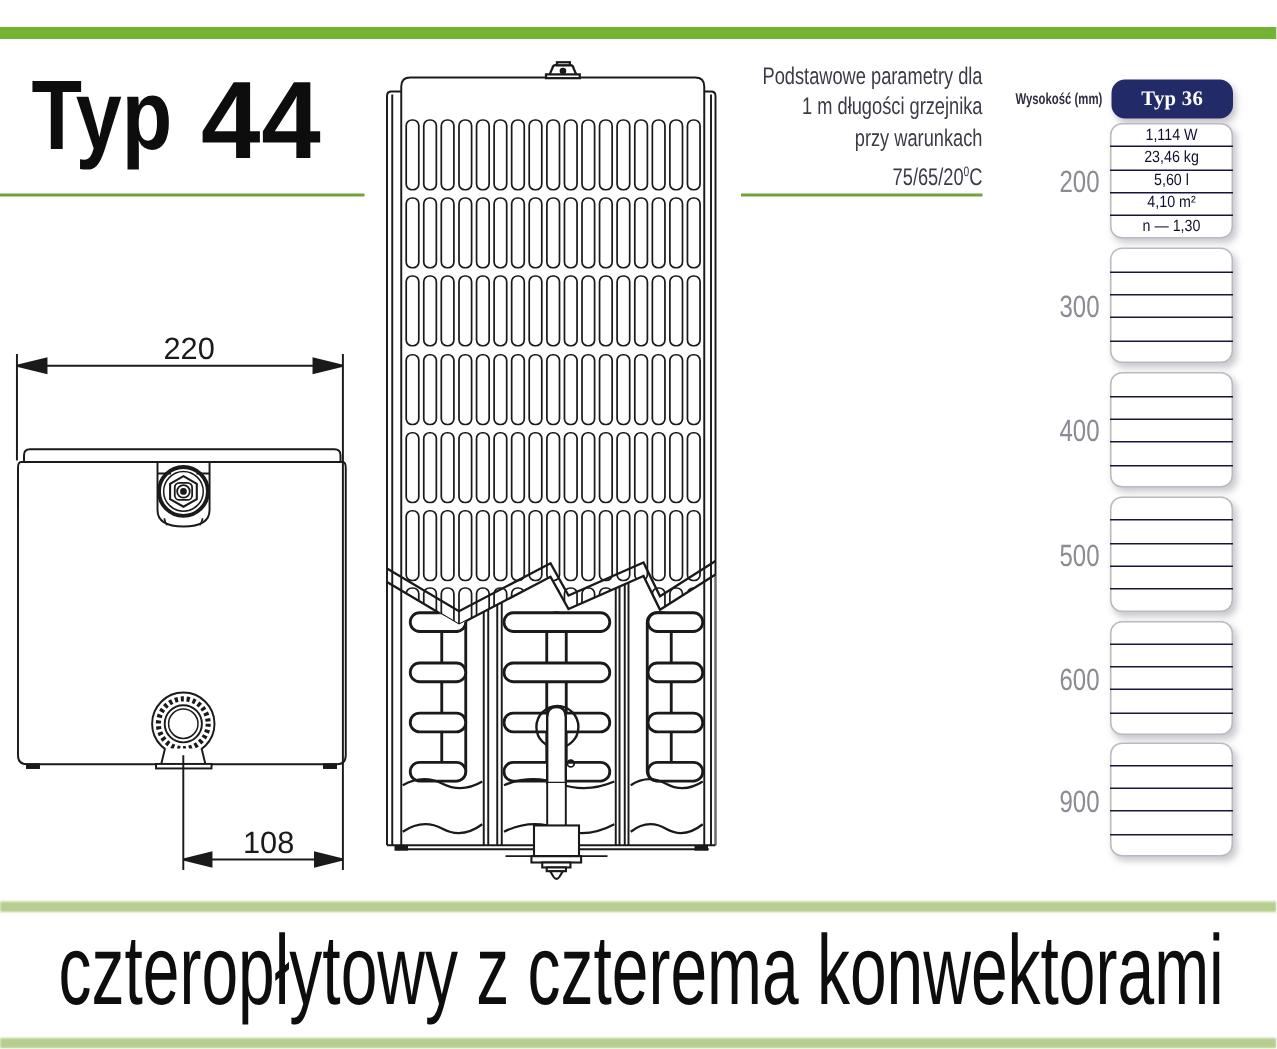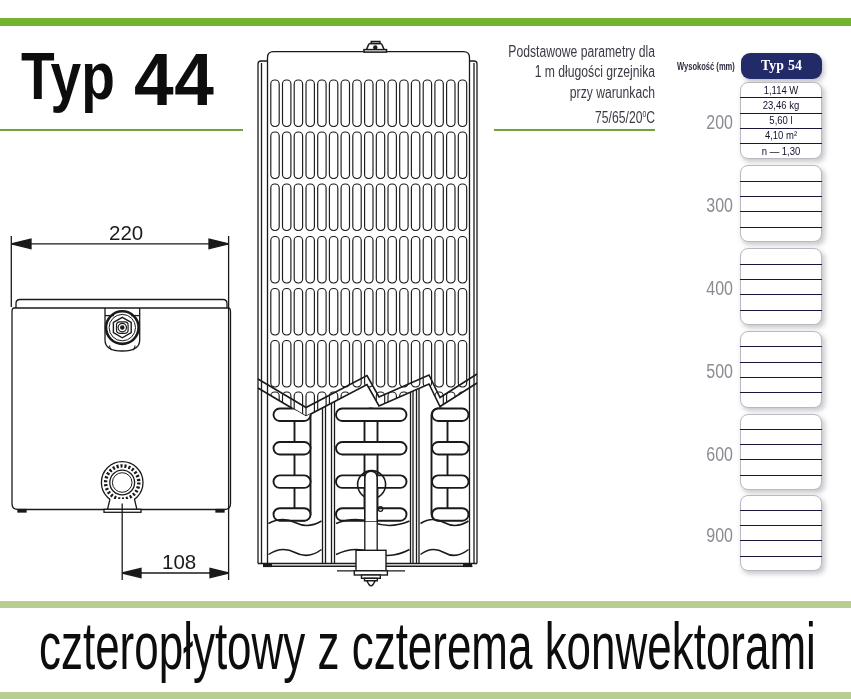--- a/index.html
+++ b/index.html
@@ -17,21 +17,21 @@
 
 <div class="abs" style="left:0;top:129px;width:243px;height:2px;background:#73a13c;"></div>
 <div class="abs" style="left:494px;top:129px;width:161px;height:2px;background:#73a13c;"></div>
 
 <div class="abs" style="left:455px;top:41.5px;width:200px;text-align:right;font-size:16px;line-height:20.8px;color:#3b3b47;transform:scaleX(0.76);transform-origin:right top;">
 Podstawowe parametry dla<br>1 m długości grzejnika<br>przy warunkach<br>75/65/20<sup style="font-size:9px;">0</sup>C
 </div>
 
 <div class="abs" style="left:677px;top:59.5px;width:60px;font-size:10.5px;font-weight:bold;color:#2e2e40;transform:scaleX(0.72);transform-origin:left top;white-space:nowrap;">Wysokość (mm)</div>
 
-<div class="abs" style="left:741px;top:53px;width:81px;height:26px;background:#232a68;border-radius:9px;color:#ffffff;font-family:'Liberation Serif',serif;font-weight:bold;font-size:13.8px;text-align:center;line-height:25.5px;letter-spacing:0.2px;box-shadow:2px 3px 5px rgba(120,120,130,0.45);">Typ 54</div>
+<div class="abs" style="left:741px;top:53px;width:81px;height:26px;background:#232a68;border-radius:9px;color:#ffffff;font-family:'Liberation Serif',serif;font-weight:bold;font-size:13.8px;text-align:center;line-height:25.5px;letter-spacing:0.2px;box-shadow:2px 3px 5px rgba(120,120,130,0.45);">Typ 36</div>
 
 <div class="abs" style="left:740px;top:82px;width:82px;height:76.5px;background:#fff;border:1px solid #b9b9c1;border-radius:8px;box-sizing:border-box;box-shadow:2.5px 3px 5px rgba(100,100,115,0.35);"></div>
 <div class="abs" style="left:740px;top:97px;width:82px;height:1.3px;background:#16163a;"></div>
 <div class="abs" style="left:740px;top:113px;width:82px;height:1.3px;background:#16163a;"></div>
 <div class="abs" style="left:740px;top:128px;width:82px;height:1.3px;background:#16163a;"></div>
 <div class="abs" style="left:740px;top:143px;width:82px;height:1.3px;background:#16163a;"></div>
 <div class="abs" style="left:740px;top:83.5px;width:82px;height:13px;font-size:10.8px;color:#10102e;text-align:center;transform:scaleX(0.88);transform-origin:center top;">1,114 W</div>
 <div class="abs" style="left:740px;top:98.8px;width:82px;height:13px;font-size:10.8px;color:#10102e;text-align:center;transform:scaleX(0.88);transform-origin:center top;">23,46 kg</div>
 <div class="abs" style="left:740px;top:114.1px;width:82px;height:13px;font-size:10.8px;color:#10102e;text-align:center;transform:scaleX(0.88);transform-origin:center top;">5,60 l</div>
 <div class="abs" style="left:740px;top:129.4px;width:82px;height:13px;font-size:10.8px;color:#10102e;text-align:center;transform:scaleX(0.88);transform-origin:center top;">4,10 m²</div>

